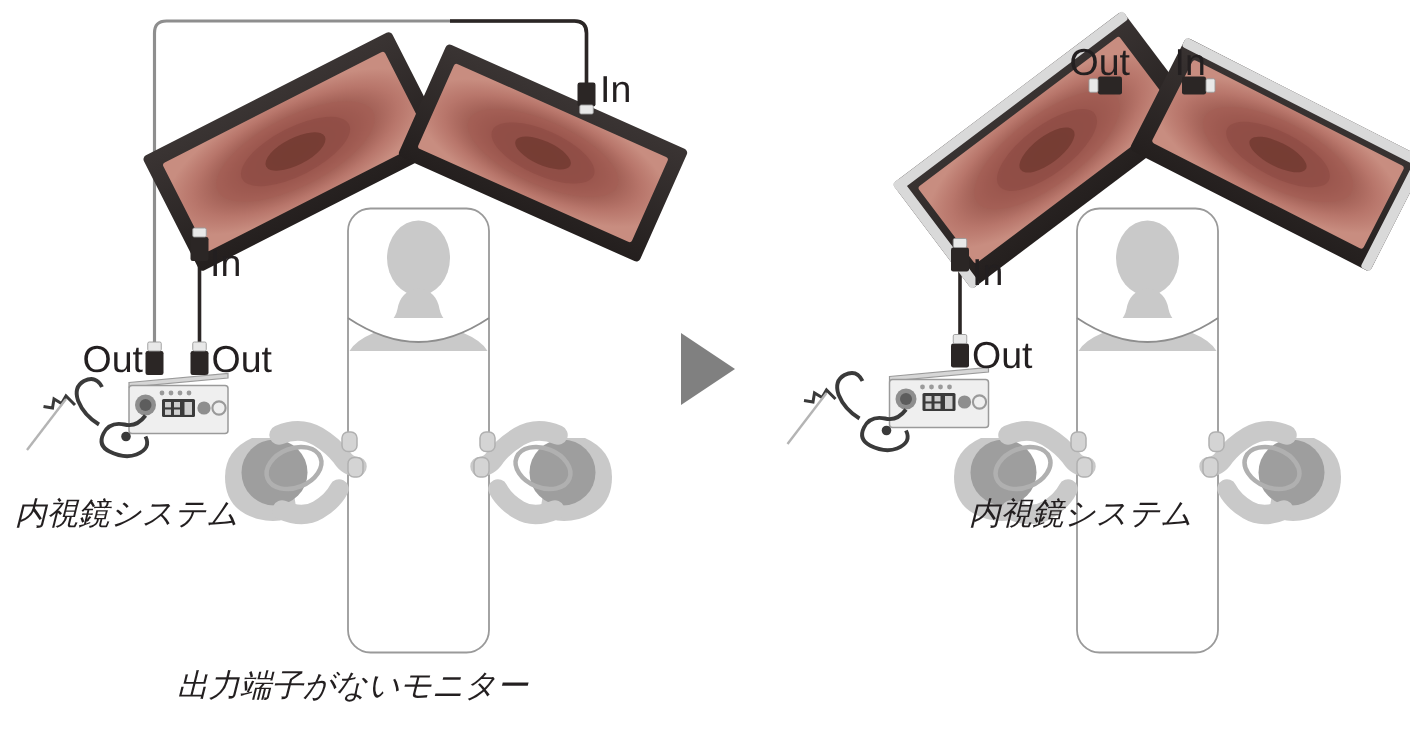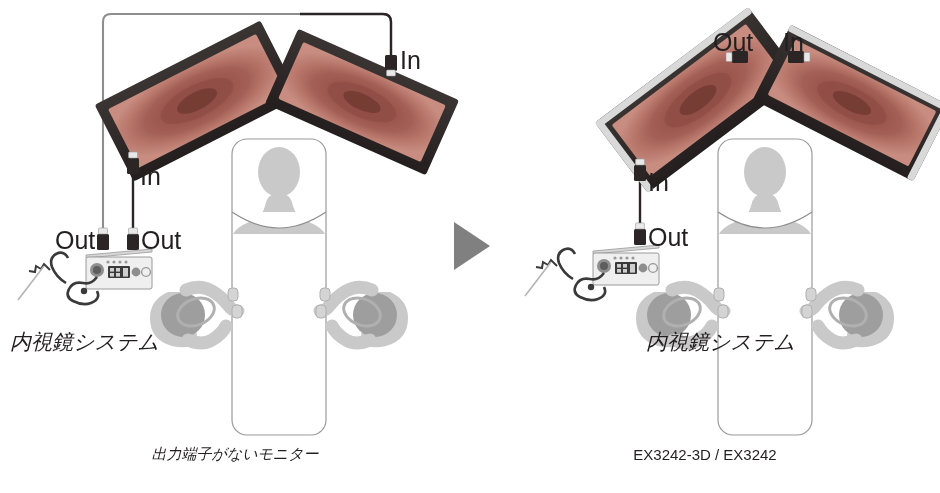--- a/index.html
+++ b/index.html
@@ -4,21 +4,21 @@
 <style>
   html,body{margin:0;padding:0;background:#fff;}
   body{width:940px;height:493px;position:relative;overflow:hidden;
        font-family:"Liberation Sans","DejaVu Sans",sans-serif;color:#231f20;}
   .stage{position:absolute;inset:0;border-radius:17px;}
   .panel{position:absolute;top:0;height:493px;}
   #panel-left{left:0;width:470px;}
   #panel-right{left:470px;width:470px;}
   .svgwrap{position:absolute;inset:0;width:100%;height:100%;}
   .lbl{position:absolute;font-size:25px;line-height:1;color:#231f20;white-space:nowrap;}
-  .caption{position:absolute;font-size:15px;line-height:1;color:#231f20;white-space:nowrap;text-align:center;}
+  .caption{position:absolute;font-size:21px;line-height:1;color:#231f20;white-space:nowrap;text-align:center;}
   .jp{font-family:"DejaVu Sans",sans-serif;font-style:italic;}
   .sys-label{position:absolute;font-size:21px;line-height:1;color:#231f20;white-space:nowrap;}
 </style>
 </head>
 <body>
 
 <div class="stage">
 
   <div class="panel" id="panel-left">
     <svg class="svgwrap" viewBox="0 0 470 493">
@@ -268,16 +268,15 @@
       </g>
     </svg>
 
     <div class="lbl" style="left:243px;top:30px;">Out</div>
     <div class="lbl" style="left:313px;top:30px;">In</div>
     <div class="lbl" style="left:178px;top:170px;">In</div>
     <div class="lbl" style="left:178px;top:225px;">Out</div>
 
     <div class="sys-label jp" style="left:176px;top:332px;">内視鏡システム</div>
 
-    <div class="caption" style="left:0;top:447px;width:470px;">EX3242-3D / EX3242</div>
   </div>
 
 </div>
 
 </body></html>

